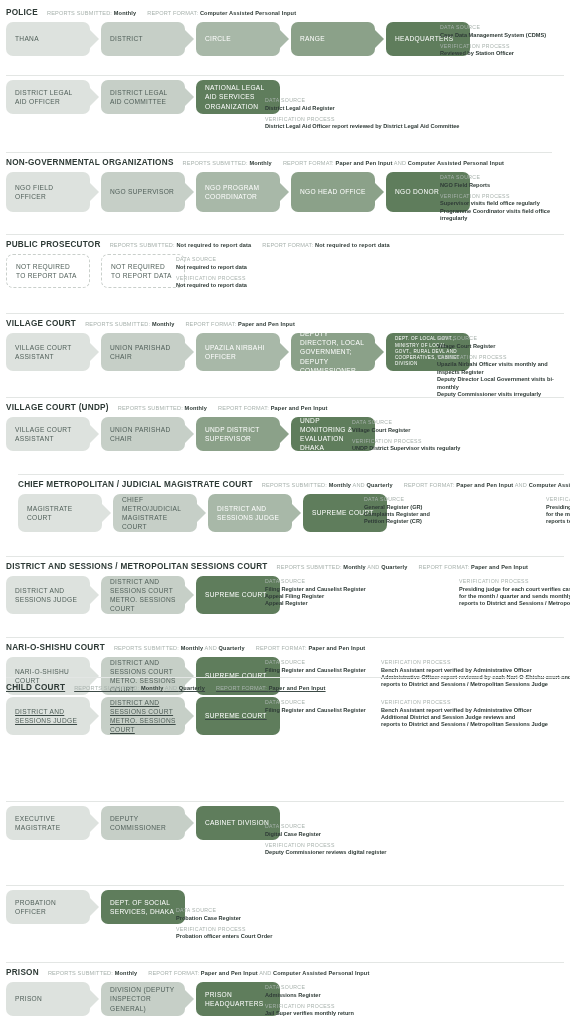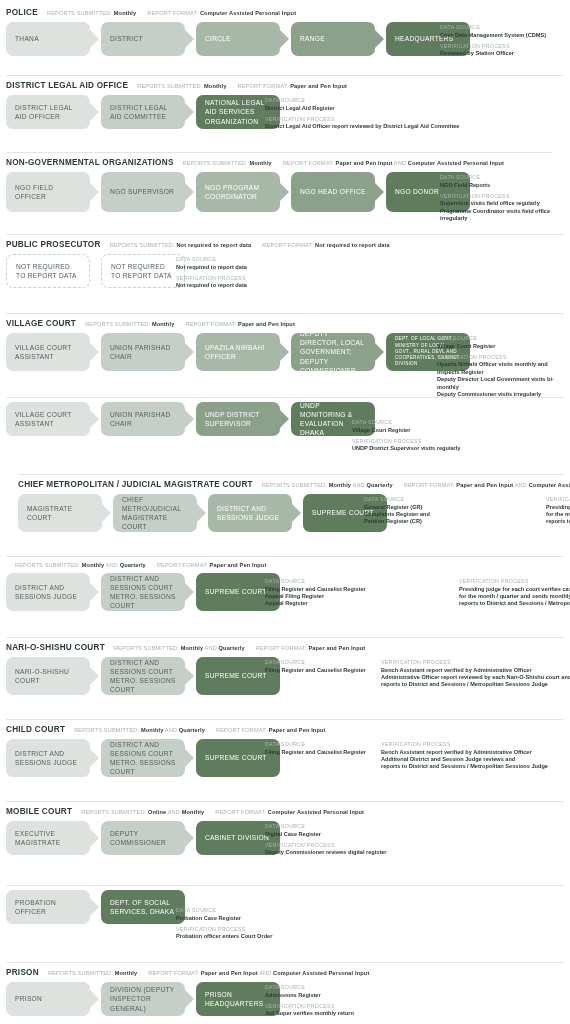--- a/index.html
+++ b/index.html
@@ -125,419 +125,413 @@
           </div>
           <div class="d-group">
             <div class="d-lab">VERIFICATION PROCESS</div>
             <div class="d-val">Reviewed by Station Officer</div>
           </div>
         </div>
       </div>
     </div>
     <div class="section" style="position: absolute; left: 0px; right: 0px; top: 75px;">
       <div class="sec-rule"></div>
-      <div class="hdr">
-        <span class="hdr-title">DISTRICT LEGAL AID OFFICE</span>
+      <div class="flow">
+        <div class="chain">
+          <div class="node s1 arrow" style="width: 84px; height: 34px;">
+            <span class="lbl">DISTRICT LEGAL AID OFFICER</span>
+          </div>
+          <div class="node s2 arrow" style="width: 84px; height: 34px;">
+            <span class="lbl">DISTRICT LEGAL AID COMMITTEE</span>
+          </div>
+          <div class="node s5" style="width: 84px; height: 34px;">
+            <span class="lbl">NATIONAL LEGAL AID SERVICES ORGANIZATION</span>
+          </div>
+        </div>
+      </div>
+      <div class="details" style="position: absolute; left: 265px; top: 21px;">
+        <div class="dcol">
+          <div class="d-group">
+            <div class="d-lab">DATA SOURCE</div>
+            <div class="d-val">District Legal Aid Register</div>
+          </div>
+          <div class="d-group">
+            <div class="d-lab">VERIFICATION PROCESS</div>
+            <div class="d-val">District Legal Aid Officer report reviewed by District Legal Aid Committee</div>
+          </div>
+        </div>
+      </div>
+    </div>
+    <div class="section" style="position: absolute; left: 0px; right: 12px; top: 152px;">
+      <div class="sec-rule"></div>
+      <div class="hdr">
+        <span class="hdr-title">NON-GOVERNMENTAL ORGANIZATIONS</span>
+        <span class="hdr-meta">
+          <span class="meta-block"><span class="meta-lab">REPORTS SUBMITTED: </span><span class="meta-val">Monthly</span></span>
+          <span class="meta-block"><span class="meta-lab">REPORT FORMAT: </span><span class="meta-val">Paper and Pen Input</span><span class="meta-and"> AND </span><span class="meta-val">Computer Assisted Personal Input</span></span>
+        </span>
+      </div>
+      <div class="flow">
+        <div class="chain">
+          <div class="node s1 arrow" style="width: 84px; height: 40px;">
+            <span class="lbl">NGO FIELD OFFICER</span>
+          </div>
+          <div class="node s2 arrow" style="width: 84px; height: 40px;">
+            <span class="lbl">NGO SUPERVISOR</span>
+          </div>
+          <div class="node s3 arrow" style="width: 84px; height: 40px;">
+            <span class="lbl">NGO PROGRAM COORDINATOR</span>
+          </div>
+          <div class="node s4 arrow" style="width: 84px; height: 40px;">
+            <span class="lbl">NGO HEAD OFFICE</span>
+          </div>
+          <div class="node s5" style="width: 84px; height: 40px;">
+            <span class="lbl">NGO DONOR</span>
+          </div>
+        </div>
+      </div>
+      <div class="details" style="position: absolute; left: 440px; top: 21px;">
+        <div class="dcol">
+          <div class="d-group">
+            <div class="d-lab">DATA SOURCE</div>
+            <div class="d-val">NGO Field Reports</div>
+          </div>
+          <div class="d-group">
+            <div class="d-lab">VERIFICATION PROCESS</div>
+            <div class="d-val">Supervisor visits field office regularly<br>Programme Coordinator visits field office irregularly</div>
+          </div>
+        </div>
+      </div>
+    </div>
+    <div class="section" style="position: absolute; left: 0px; right: 0px; top: 234px;">
+      <div class="sec-rule"></div>
+      <div class="hdr">
+        <span class="hdr-title">PUBLIC PROSECUTOR</span>
+        <span class="hdr-meta">
+          <span class="meta-block"><span class="meta-lab">REPORTS SUBMITTED: </span><span class="meta-val">Not required to report data</span></span>
+          <span class="meta-block"><span class="meta-lab">REPORT FORMAT: </span><span class="meta-val">Not required to report data</span></span>
+        </span>
+      </div>
+      <div class="flow">
+        <div class="chain">
+          <div class="node ghost arrow ghost-arrow" style="width: 84px; height: 34px;">
+            <span class="lbl">NOT REQUIRED TO REPORT DATA</span>
+          </div>
+          <div class="node ghost" style="width: 84px; height: 34px;">
+            <span class="lbl">NOT REQUIRED TO REPORT DATA</span>
+          </div>
+        </div>
+      </div>
+      <div class="details" style="position: absolute; left: 176px; top: 21px;">
+        <div class="dcol">
+          <div class="d-group">
+            <div class="d-lab">DATA SOURCE</div>
+            <div class="d-val">Not required to report data</div>
+          </div>
+          <div class="d-group">
+            <div class="d-lab">VERIFICATION PROCESS</div>
+            <div class="d-val">Not required to report data</div>
+          </div>
+        </div>
+      </div>
+    </div>
+    <div class="section" style="position: absolute; left: 0px; right: 0px; top: 313px;">
+      <div class="sec-rule"></div>
+      <div class="hdr">
+        <span class="hdr-title">VILLAGE COURT</span>
         <span class="hdr-meta">
           <span class="meta-block"><span class="meta-lab">REPORTS SUBMITTED: </span><span class="meta-val">Monthly</span></span>
           <span class="meta-block"><span class="meta-lab">REPORT FORMAT: </span><span class="meta-val">Paper and Pen Input</span></span>
         </span>
       </div>
       <div class="flow">
         <div class="chain">
+          <div class="node s1 arrow" style="width: 84px; height: 38px;">
+            <span class="lbl">VILLAGE COURT ASSISTANT</span>
+          </div>
+          <div class="node s2 arrow" style="width: 84px; height: 38px;">
+            <span class="lbl">UNION PARISHAD CHAIR</span>
+          </div>
+          <div class="node s3 arrow" style="width: 84px; height: 38px;">
+            <span class="lbl">UPAZILA NIRBAHI OFFICER</span>
+          </div>
+          <div class="node s4 arrow" style="width: 84px; height: 38px;">
+            <span class="lbl">DEPUTY DIRECTOR, LOCAL GOVERNMENT; DEPUTY COMMISSIONER</span>
+          </div>
+          <div class="node s5 tiny" style="width: 84px; height: 38px;">
+            <span class="lbl">DEPT. OF LOCAL GOVT., MINISTRY OF LOCAL GOVT., RURAL DEVL AND COOPERATIVES, CABINET DIVISION</span>
+          </div>
+        </div>
+      </div>
+      <div class="details" style="position: absolute; left: 437px; top: 21px;">
+        <div class="dcol">
+          <div class="d-group">
+            <div class="d-lab">DATA SOURCE</div>
+            <div class="d-val">Village Court Register</div>
+          </div>
+          <div class="d-group">
+            <div class="d-lab">VERIFICATION PROCESS</div>
+            <div class="d-val">Upazila Nirbahi Officer visits monthly and inspects Register<br>Deputy Director Local Government visits bi-monthly<br>Deputy Commissioner visits irregularly</div>
+          </div>
+        </div>
+      </div>
+    </div>
+    <div class="section" style="position: absolute; left: 0px; right: 0px; top: 397px;">
+      <div class="sec-rule"></div>
+      <div class="hdr">
+        <span class="hdr-title">VILLAGE COURT (UNDP)</span>
+        <span class="hdr-meta">
+          <span class="meta-block"><span class="meta-lab">REPORTS SUBMITTED: </span><span class="meta-val">Monthly</span></span>
+          <span class="meta-block"><span class="meta-lab">REPORT FORMAT: </span><span class="meta-val">Paper and Pen Input</span></span>
+        </span>
+      </div>
+      <div class="flow">
+        <div class="chain">
           <div class="node s1 arrow" style="width: 84px; height: 34px;">
-            <span class="lbl">DISTRICT LEGAL AID OFFICER</span>
+            <span class="lbl">VILLAGE COURT ASSISTANT</span>
           </div>
           <div class="node s2 arrow" style="width: 84px; height: 34px;">
-            <span class="lbl">DISTRICT LEGAL AID COMMITTEE</span>
+            <span class="lbl">UNION PARISHAD CHAIR</span>
+          </div>
+          <div class="node s4 arrow" style="width: 84px; height: 34px;">
+            <span class="lbl">UNDP DISTRICT SUPERVISOR</span>
           </div>
           <div class="node s5" style="width: 84px; height: 34px;">
-            <span class="lbl">NATIONAL LEGAL AID SERVICES ORGANIZATION</span>
+            <span class="lbl">UNDP MONITORING &amp; EVALUATION DHAKA</span>
+          </div>
+        </div>
+      </div>
+      <div class="details" style="position: absolute; left: 352px; top: 21px;">
+        <div class="dcol">
+          <div class="d-group">
+            <div class="d-lab">DATA SOURCE</div>
+            <div class="d-val">Village Court Register</div>
+          </div>
+          <div class="d-group">
+            <div class="d-lab">VERIFICATION PROCESS</div>
+            <div class="d-val">UNDP District Supervisor visits regularly</div>
+          </div>
+        </div>
+      </div>
+    </div>
+    <div class="section" style="position: absolute; left: 12px; right: 0px; top: 474px;">
+      <div class="sec-rule"></div>
+      <div class="hdr">
+        <span class="hdr-title">CHIEF METROPOLITAN / JUDICIAL MAGISTRATE COURT</span>
+        <span class="hdr-meta">
+          <span class="meta-block"><span class="meta-lab">REPORTS SUBMITTED: </span><span class="meta-val">Monthly</span><span class="meta-and"> AND </span><span class="meta-val">Quarterly</span></span>
+          <span class="meta-block"><span class="meta-lab">REPORT FORMAT: </span><span class="meta-val">Paper and Pen Input</span><span class="meta-and"> AND </span><span class="meta-val">Computer Assisted Personal Input</span></span>
+        </span>
+      </div>
+      <div class="flow">
+        <div class="chain">
+          <div class="node s1 arrow" style="width: 84px; height: 38px;">
+            <span class="lbl">MAGISTRATE COURT</span>
+          </div>
+          <div class="node s2 arrow" style="width: 84px; height: 38px;">
+            <span class="lbl">CHIEF METRO/JUDICIAL MAGISTRATE COURT</span>
+          </div>
+          <div class="node s3 arrow" style="width: 84px; height: 38px;">
+            <span class="lbl">DISTRICT AND SESSIONS JUDGE</span>
+          </div>
+          <div class="node s5" style="width: 84px; height: 38px;">
+            <span class="lbl">SUPREME COURT</span>
+          </div>
+        </div>
+      </div>
+      <div class="details" style="position: absolute; left: 352px; top: 21px;">
+        <div class="dcol" style="width: 168px;">
+          <div class="d-group">
+            <div class="d-lab">DATA SOURCE</div>
+            <div class="d-val">General Register (GR)<br>Complaints Register and<br>Petition Register (CR)</div>
+          </div>
+        </div>
+        <div class="dcol" style="width: 220px;">
+          <div class="d-group">
+            <div class="d-lab">VERIFICATION PROCESS</div>
+            <div class="d-val">Presiding magistrate for each court verifies case figures<br>for the month / quarter and sends monthly / quarterly<br>reports to Chief Metropolitan / Judicial Magistrate Court</div>
+          </div>
+        </div>
+      </div>
+    </div>
+    <div class="section" style="position: absolute; left: 0px; right: 0px; top: 556px;">
+      <div class="sec-rule"></div>
+      <div class="hdr">
+        <span class="hdr-title">DISTRICT AND SESSIONS / METROPOLITAN SESSIONS COURT</span>
+        <span class="hdr-meta">
+          <span class="meta-block"><span class="meta-lab">REPORTS SUBMITTED: </span><span class="meta-val">Monthly</span><span class="meta-and"> AND </span><span class="meta-val">Quarterly</span></span>
+          <span class="meta-block"><span class="meta-lab">REPORT FORMAT: </span><span class="meta-val">Paper and Pen Input</span></span>
+        </span>
+      </div>
+      <div class="flow">
+        <div class="chain">
+          <div class="node s1 arrow" style="width: 84px; height: 38px;">
+            <span class="lbl">DISTRICT AND SESSIONS JUDGE</span>
+          </div>
+          <div class="node s2 arrow" style="width: 84px; height: 38px;">
+            <span class="lbl">DISTRICT AND SESSIONS COURT METRO. SESSIONS COURT</span>
+          </div>
+          <div class="node s5" style="width: 84px; height: 38px;">
+            <span class="lbl">SUPREME COURT</span>
           </div>
         </div>
       </div>
       <div class="details" style="position: absolute; left: 265px; top: 21px;">
-        <div class="dcol">
-          <div class="d-group">
-            <div class="d-lab">DATA SOURCE</div>
-            <div class="d-val">District Legal Aid Register</div>
-          </div>
-          <div class="d-group">
-            <div class="d-lab">VERIFICATION PROCESS</div>
-            <div class="d-val">District Legal Aid Officer report reviewed by District Legal Aid Committee</div>
-          </div>
-        </div>
-      </div>
-    </div>
-    <div class="section" style="position: absolute; left: 0px; right: 12px; top: 152px;">
-      <div class="sec-rule"></div>
-      <div class="hdr">
-        <span class="hdr-title">NON-GOVERNMENTAL ORGANIZATIONS</span>
+        <div class="dcol" style="width: 180px;">
+          <div class="d-group">
+            <div class="d-lab">DATA SOURCE</div>
+            <div class="d-val">Filing Register and Causelist Register<br>Appeal Filing Register<br>Appeal Register</div>
+          </div>
+        </div>
+        <div class="dcol" style="width: 240px;">
+          <div class="d-group">
+            <div class="d-lab">VERIFICATION PROCESS</div>
+            <div class="d-val">Presiding judge for each court verifies case figures<br>for the month / quarter and sends monthly / quarterly<br>reports to District and Sessions / Metropolitan Sessions Judge</div>
+          </div>
+        </div>
+      </div>
+    </div>
+    <div class="section" style="position: absolute; left: 0px; right: 0px; top: 637px;">
+      <div class="sec-rule"></div>
+      <div class="hdr">
+        <span class="hdr-title">NARI-O-SHISHU COURT</span>
+        <span class="hdr-meta">
+          <span class="meta-block"><span class="meta-lab">REPORTS SUBMITTED: </span><span class="meta-val">Monthly</span><span class="meta-and"> AND </span><span class="meta-val">Quarterly</span></span>
+          <span class="meta-block"><span class="meta-lab">REPORT FORMAT: </span><span class="meta-val">Paper and Pen Input</span></span>
+        </span>
+      </div>
+      <div class="flow">
+        <div class="chain">
+          <div class="node s1 arrow" style="width: 84px; height: 38px;">
+            <span class="lbl">NARI-O-SHISHU COURT</span>
+          </div>
+          <div class="node s2 arrow" style="width: 84px; height: 38px;">
+            <span class="lbl">DISTRICT AND SESSIONS COURT METRO. SESSIONS COURT</span>
+          </div>
+          <div class="node s5" style="width: 84px; height: 38px;">
+            <span class="lbl">SUPREME COURT</span>
+          </div>
+        </div>
+      </div>
+      <div class="details" style="position: absolute; left: 265px; top: 21px;">
+        <div class="dcol" style="width: 102px;">
+          <div class="d-group">
+            <div class="d-lab">DATA SOURCE</div>
+            <div class="d-val">Filing Register and Causelist Register</div>
+          </div>
+        </div>
+        <div class="dcol" style="width: 260px;">
+          <div class="d-group">
+            <div class="d-lab">VERIFICATION PROCESS</div>
+            <div class="d-val">Bench Assistant report verified by Administrative Officer<br>Administrative Officer report reviewed by each Nari-O-Shishu court and<br>reports to District and Sessions / Metropolitan Sessions Judge</div>
+          </div>
+        </div>
+      </div>
+    </div>
+    <div class="section" style="position: absolute; left: 0px; right: 0px; top: 677px; text-decoration: underline;">
+      <div class="sec-rule"></div>
+      <div class="hdr">
+        <span class="hdr-title">CHILD COURT</span>
+        <span class="hdr-meta">
+          <span class="meta-block"><span class="meta-lab">REPORTS SUBMITTED: </span><span class="meta-val">Monthly</span><span class="meta-and"> AND </span><span class="meta-val">Quarterly</span></span>
+          <span class="meta-block"><span class="meta-lab">REPORT FORMAT: </span><span class="meta-val">Paper and Pen Input</span></span>
+        </span>
+      </div>
+      <div class="flow">
+        <div class="chain">
+          <div class="node s1 arrow" style="width: 84px; height: 38px;">
+            <span class="lbl">DISTRICT AND SESSIONS JUDGE</span>
+          </div>
+          <div class="node s2 arrow" style="width: 84px; height: 38px;">
+            <span class="lbl">DISTRICT AND SESSIONS COURT METRO. SESSIONS COURT</span>
+          </div>
+          <div class="node s5" style="width: 84px; height: 38px;">
+            <span class="lbl">SUPREME COURT</span>
+          </div>
+        </div>
+      </div>
+      <div class="details" style="position: absolute; left: 265px; top: 21px;">
+        <div class="dcol" style="width: 102px;">
+          <div class="d-group">
+            <div class="d-lab">DATA SOURCE</div>
+            <div class="d-val">Filing Register and Causelist Register</div>
+          </div>
+        </div>
+        <div class="dcol" style="width: 260px;">
+          <div class="d-group">
+            <div class="d-lab">VERIFICATION PROCESS</div>
+            <div class="d-val">Bench Assistant report verified by Administrative Officer<br>Additional District and Session Judge reviews and<br>reports to District and Sessions / Metropolitan Sessions Judge</div>
+          </div>
+        </div>
+      </div>
+    </div>
+    <div class="section" style="position: absolute; left: 0px; right: 0px; top: 801px;">
+      <div class="sec-rule"></div>
+      <div class="flow">
+        <div class="chain">
+          <div class="node s1 arrow" style="width: 84px; height: 34px;">
+            <span class="lbl">EXECUTIVE MAGISTRATE</span>
+          </div>
+          <div class="node s2 arrow" style="width: 84px; height: 34px;">
+            <span class="lbl">DEPUTY COMMISSIONER</span>
+          </div>
+          <div class="node s5" style="width: 84px; height: 34px;">
+            <span class="lbl">CABINET DIVISION</span>
+          </div>
+        </div>
+      </div>
+      <div class="details" style="position: absolute; left: 265px; top: 21px;">
+        <div class="dcol">
+          <div class="d-group">
+            <div class="d-lab">DATA SOURCE</div>
+            <div class="d-val">Digital Case Register</div>
+          </div>
+          <div class="d-group">
+            <div class="d-lab">VERIFICATION PROCESS</div>
+            <div class="d-val">Deputy Commissioner reviews digital register</div>
+          </div>
+        </div>
+      </div>
+    </div>
+    <div class="section" style="position: absolute; left: 0px; right: 0px; top: 885px;">
+      <div class="sec-rule"></div>
+      <div class="flow">
+        <div class="chain">
+          <div class="node s1 arrow" style="width: 84px; height: 34px;">
+            <span class="lbl">PROBATION OFFICER</span>
+          </div>
+          <div class="node s5" style="width: 84px; height: 34px;">
+            <span class="lbl">DEPT. OF SOCIAL SERVICES, DHAKA</span>
+          </div>
+        </div>
+      </div>
+      <div class="details" style="position: absolute; left: 176px; top: 21px;">
+        <div class="dcol">
+          <div class="d-group">
+            <div class="d-lab">DATA SOURCE</div>
+            <div class="d-val">Probation Case Register</div>
+          </div>
+          <div class="d-group">
+            <div class="d-lab">VERIFICATION PROCESS</div>
+            <div class="d-val">Probation officer enters Court Order</div>
+          </div>
+        </div>
+      </div>
+    </div>
+    <div class="section" style="position: absolute; left: 0px; right: 0px; top: 962px;">
+      <div class="sec-rule"></div>
+      <div class="hdr">
+        <span class="hdr-title">PRISON</span>
         <span class="hdr-meta">
           <span class="meta-block"><span class="meta-lab">REPORTS SUBMITTED: </span><span class="meta-val">Monthly</span></span>
           <span class="meta-block"><span class="meta-lab">REPORT FORMAT: </span><span class="meta-val">Paper and Pen Input</span><span class="meta-and"> AND </span><span class="meta-val">Computer Assisted Personal Input</span></span>
         </span>
       </div>
       <div class="flow">
         <div class="chain">
-          <div class="node s1 arrow" style="width: 84px; height: 40px;">
-            <span class="lbl">NGO FIELD OFFICER</span>
-          </div>
-          <div class="node s2 arrow" style="width: 84px; height: 40px;">
-            <span class="lbl">NGO SUPERVISOR</span>
-          </div>
-          <div class="node s3 arrow" style="width: 84px; height: 40px;">
-            <span class="lbl">NGO PROGRAM COORDINATOR</span>
-          </div>
-          <div class="node s4 arrow" style="width: 84px; height: 40px;">
-            <span class="lbl">NGO HEAD OFFICE</span>
-          </div>
-          <div class="node s5" style="width: 84px; height: 40px;">
-            <span class="lbl">NGO DONOR</span>
-          </div>
-        </div>
-      </div>
-      <div class="details" style="position: absolute; left: 440px; top: 21px;">
-        <div class="dcol">
-          <div class="d-group">
-            <div class="d-lab">DATA SOURCE</div>
-            <div class="d-val">NGO Field Reports</div>
-          </div>
-          <div class="d-group">
-            <div class="d-lab">VERIFICATION PROCESS</div>
-            <div class="d-val">Supervisor visits field office regularly<br>Programme Coordinator visits field office irregularly</div>
-          </div>
-        </div>
-      </div>
-    </div>
-    <div class="section" style="position: absolute; left: 0px; right: 0px; top: 234px;">
-      <div class="sec-rule"></div>
-      <div class="hdr">
-        <span class="hdr-title">PUBLIC PROSECUTOR</span>
-        <span class="hdr-meta">
-          <span class="meta-block"><span class="meta-lab">REPORTS SUBMITTED: </span><span class="meta-val">Not required to report data</span></span>
-          <span class="meta-block"><span class="meta-lab">REPORT FORMAT: </span><span class="meta-val">Not required to report data</span></span>
-        </span>
-      </div>
-      <div class="flow">
-        <div class="chain">
-          <div class="node ghost arrow ghost-arrow" style="width: 84px; height: 34px;">
-            <span class="lbl">NOT REQUIRED TO REPORT DATA</span>
-          </div>
-          <div class="node ghost" style="width: 84px; height: 34px;">
-            <span class="lbl">NOT REQUIRED TO REPORT DATA</span>
-          </div>
-        </div>
-      </div>
-      <div class="details" style="position: absolute; left: 176px; top: 21px;">
-        <div class="dcol">
-          <div class="d-group">
-            <div class="d-lab">DATA SOURCE</div>
-            <div class="d-val">Not required to report data</div>
-          </div>
-          <div class="d-group">
-            <div class="d-lab">VERIFICATION PROCESS</div>
-            <div class="d-val">Not required to report data</div>
-          </div>
-        </div>
-      </div>
-    </div>
-    <div class="section" style="position: absolute; left: 0px; right: 0px; top: 313px;">
-      <div class="sec-rule"></div>
-      <div class="hdr">
-        <span class="hdr-title">VILLAGE COURT</span>
-        <span class="hdr-meta">
-          <span class="meta-block"><span class="meta-lab">REPORTS SUBMITTED: </span><span class="meta-val">Monthly</span></span>
-          <span class="meta-block"><span class="meta-lab">REPORT FORMAT: </span><span class="meta-val">Paper and Pen Input</span></span>
-        </span>
-      </div>
-      <div class="flow">
-        <div class="chain">
-          <div class="node s1 arrow" style="width: 84px; height: 38px;">
-            <span class="lbl">VILLAGE COURT ASSISTANT</span>
-          </div>
-          <div class="node s2 arrow" style="width: 84px; height: 38px;">
-            <span class="lbl">UNION PARISHAD CHAIR</span>
-          </div>
-          <div class="node s3 arrow" style="width: 84px; height: 38px;">
-            <span class="lbl">UPAZILA NIRBAHI OFFICER</span>
-          </div>
-          <div class="node s4 arrow" style="width: 84px; height: 38px;">
-            <span class="lbl">DEPUTY DIRECTOR, LOCAL GOVERNMENT; DEPUTY COMMISSIONER</span>
-          </div>
-          <div class="node s5 tiny" style="width: 84px; height: 38px;">
-            <span class="lbl">DEPT. OF LOCAL GOVT., MINISTRY OF LOCAL GOVT., RURAL DEVL AND COOPERATIVES, CABINET DIVISION</span>
-          </div>
-        </div>
-      </div>
-      <div class="details" style="position: absolute; left: 437px; top: 21px;">
-        <div class="dcol">
-          <div class="d-group">
-            <div class="d-lab">DATA SOURCE</div>
-            <div class="d-val">Village Court Register</div>
-          </div>
-          <div class="d-group">
-            <div class="d-lab">VERIFICATION PROCESS</div>
-            <div class="d-val">Upazila Nirbahi Officer visits monthly and inspects Register<br>Deputy Director Local Government visits bi-monthly<br>Deputy Commissioner visits irregularly</div>
-          </div>
-        </div>
-      </div>
-    </div>
-    <div class="section" style="position: absolute; left: 0px; right: 0px; top: 397px;">
-      <div class="sec-rule"></div>
-      <div class="flow">
-        <div class="chain">
-          <div class="node s1 arrow" style="width: 84px; height: 34px;">
-            <span class="lbl">VILLAGE COURT ASSISTANT</span>
-          </div>
-          <div class="node s2 arrow" style="width: 84px; height: 34px;">
-            <span class="lbl">UNION PARISHAD CHAIR</span>
-          </div>
-          <div class="node s4 arrow" style="width: 84px; height: 34px;">
-            <span class="lbl">UNDP DISTRICT SUPERVISOR</span>
-          </div>
-          <div class="node s5" style="width: 84px; height: 34px;">
-            <span class="lbl">UNDP MONITORING &amp; EVALUATION DHAKA</span>
-          </div>
-        </div>
-      </div>
-      <div class="details" style="position: absolute; left: 352px; top: 21px;">
-        <div class="dcol">
-          <div class="d-group">
-            <div class="d-lab">DATA SOURCE</div>
-            <div class="d-val">Village Court Register</div>
-          </div>
-          <div class="d-group">
-            <div class="d-lab">VERIFICATION PROCESS</div>
-            <div class="d-val">UNDP District Supervisor visits regularly</div>
-          </div>
-        </div>
-      </div>
-    </div>
-    <div class="section" style="position: absolute; left: 12px; right: 0px; top: 474px;">
-      <div class="sec-rule"></div>
-      <div class="hdr">
-        <span class="hdr-title">CHIEF METROPOLITAN / JUDICIAL MAGISTRATE COURT</span>
-        <span class="hdr-meta">
-          <span class="meta-block"><span class="meta-lab">REPORTS SUBMITTED: </span><span class="meta-val">Monthly</span><span class="meta-and"> AND </span><span class="meta-val">Quarterly</span></span>
-          <span class="meta-block"><span class="meta-lab">REPORT FORMAT: </span><span class="meta-val">Paper and Pen Input</span><span class="meta-and"> AND </span><span class="meta-val">Computer Assisted Personal Input</span></span>
-        </span>
-      </div>
-      <div class="flow">
-        <div class="chain">
-          <div class="node s1 arrow" style="width: 84px; height: 38px;">
-            <span class="lbl">MAGISTRATE COURT</span>
-          </div>
-          <div class="node s2 arrow" style="width: 84px; height: 38px;">
-            <span class="lbl">CHIEF METRO/JUDICIAL MAGISTRATE COURT</span>
-          </div>
-          <div class="node s3 arrow" style="width: 84px; height: 38px;">
-            <span class="lbl">DISTRICT AND SESSIONS JUDGE</span>
-          </div>
-          <div class="node s5" style="width: 84px; height: 38px;">
-            <span class="lbl">SUPREME COURT</span>
-          </div>
-        </div>
-      </div>
-      <div class="details" style="position: absolute; left: 352px; top: 21px;">
-        <div class="dcol" style="width: 168px;">
-          <div class="d-group">
-            <div class="d-lab">DATA SOURCE</div>
-            <div class="d-val">General Register (GR)<br>Complaints Register and<br>Petition Register (CR)</div>
-          </div>
-        </div>
-        <div class="dcol" style="width: 220px;">
-          <div class="d-group">
-            <div class="d-lab">VERIFICATION PROCESS</div>
-            <div class="d-val">Presiding magistrate for each court verifies case figures<br>for the month / quarter and sends monthly / quarterly<br>reports to Chief Metropolitan / Judicial Magistrate Court</div>
-          </div>
-        </div>
-      </div>
-    </div>
-    <div class="section" style="position: absolute; left: 0px; right: 0px; top: 556px;">
-      <div class="sec-rule"></div>
-      <div class="hdr">
-        <span class="hdr-meta">
-          <span class="meta-block"><span class="meta-lab">REPORTS SUBMITTED: </span><span class="meta-val">Monthly</span><span class="meta-and"> AND </span><span class="meta-val">Quarterly</span></span>
-          <span class="meta-block"><span class="meta-lab">REPORT FORMAT: </span><span class="meta-val">Paper and Pen Input</span></span>
-        </span>
-      </div>
-      <div class="flow">
-        <div class="chain">
-          <div class="node s1 arrow" style="width: 84px; height: 38px;">
-            <span class="lbl">DISTRICT AND SESSIONS JUDGE</span>
-          </div>
-          <div class="node s2 arrow" style="width: 84px; height: 38px;">
-            <span class="lbl">DISTRICT AND SESSIONS COURT METRO. SESSIONS COURT</span>
-          </div>
-          <div class="node s5" style="width: 84px; height: 38px;">
-            <span class="lbl">SUPREME COURT</span>
-          </div>
-        </div>
-      </div>
-      <div class="details" style="position: absolute; left: 265px; top: 21px;">
-        <div class="dcol" style="width: 180px;">
-          <div class="d-group">
-            <div class="d-lab">DATA SOURCE</div>
-            <div class="d-val">Filing Register and Causelist Register<br>Appeal Filing Register<br>Appeal Register</div>
-          </div>
-        </div>
-        <div class="dcol" style="width: 240px;">
-          <div class="d-group">
-            <div class="d-lab">VERIFICATION PROCESS</div>
-            <div class="d-val">Presiding judge for each court verifies case figures<br>for the month / quarter and sends monthly / quarterly<br>reports to District and Sessions / Metropolitan Sessions Judge</div>
-          </div>
-        </div>
-      </div>
-    </div>
-    <div class="section" style="position: absolute; left: 0px; right: 0px; top: 637px;">
-      <div class="sec-rule"></div>
-      <div class="hdr">
-        <span class="hdr-title">NARI-O-SHISHU COURT</span>
-        <span class="hdr-meta">
-          <span class="meta-block"><span class="meta-lab">REPORTS SUBMITTED: </span><span class="meta-val">Monthly</span><span class="meta-and"> AND </span><span class="meta-val">Quarterly</span></span>
-          <span class="meta-block"><span class="meta-lab">REPORT FORMAT: </span><span class="meta-val">Paper and Pen Input</span></span>
-        </span>
-      </div>
-      <div class="flow">
-        <div class="chain">
-          <div class="node s1 arrow" style="width: 84px; height: 38px;">
-            <span class="lbl">NARI-O-SHISHU COURT</span>
-          </div>
-          <div class="node s2 arrow" style="width: 84px; height: 38px;">
-            <span class="lbl">DISTRICT AND SESSIONS COURT METRO. SESSIONS COURT</span>
-          </div>
-          <div class="node s5" style="width: 84px; height: 38px;">
-            <span class="lbl">SUPREME COURT</span>
-          </div>
-        </div>
-      </div>
-      <div class="details" style="position: absolute; left: 265px; top: 21px;">
-        <div class="dcol" style="width: 102px;">
-          <div class="d-group">
-            <div class="d-lab">DATA SOURCE</div>
-            <div class="d-val">Filing Register and Causelist Register</div>
-          </div>
-        </div>
-        <div class="dcol" style="width: 260px;">
-          <div class="d-group">
-            <div class="d-lab">VERIFICATION PROCESS</div>
-            <div class="d-val">Bench Assistant report verified by Administrative Officer<br>Administrative Officer report reviewed by each Nari-O-Shishu court and<br>reports to District and Sessions / Metropolitan Sessions Judge</div>
-          </div>
-        </div>
-      </div>
-    </div>
-    <div class="section" style="position: absolute; left: 0px; right: 0px; top: 719px;">
-      <div class="sec-rule"></div>
-      <div class="hdr">
-        <span class="hdr-title">CHILD COURT</span>
-        <span class="hdr-meta">
-          <span class="meta-block"><span class="meta-lab">REPORTS SUBMITTED: </span><span class="meta-val">Monthly</span><span class="meta-and"> AND </span><span class="meta-val">Quarterly</span></span>
-          <span class="meta-block"><span class="meta-lab">REPORT FORMAT: </span><span class="meta-val">Paper and Pen Input</span></span>
-        </span>
-      </div>
-      <div class="flow">
-        <div class="chain">
-          <div class="node s1 arrow" style="width: 84px; height: 38px;">
-            <span class="lbl">DISTRICT AND SESSIONS JUDGE</span>
-          </div>
-          <div class="node s2 arrow" style="width: 84px; height: 38px;">
-            <span class="lbl">DISTRICT AND SESSIONS COURT METRO. SESSIONS COURT</span>
-          </div>
-          <div class="node s5" style="width: 84px; height: 38px;">
-            <span class="lbl">SUPREME COURT</span>
-          </div>
-        </div>
-      </div>
-      <div class="details" style="position: absolute; left: 265px; top: 21px;">
-        <div class="dcol" style="width: 102px;">
-          <div class="d-group">
-            <div class="d-lab">DATA SOURCE</div>
-            <div class="d-val">Filing Register and Causelist Register</div>
-          </div>
-        </div>
-        <div class="dcol" style="width: 260px;">
-          <div class="d-group">
-            <div class="d-lab">VERIFICATION PROCESS</div>
-            <div class="d-val">Bench Assistant report verified by Administrative Officer<br>Additional District and Session Judge reviews and<br>reports to District and Sessions / Metropolitan Sessions Judge</div>
-          </div>
-        </div>
-      </div>
-    </div>
-    <div class="section" style="position: absolute; left: 0px; right: 0px; top: 801px;">
-      <div class="sec-rule"></div>
-      <div class="hdr">
-        <span class="hdr-title">MOBILE COURT</span>
-        <span class="hdr-meta">
-          <span class="meta-block"><span class="meta-lab">REPORTS SUBMITTED: </span><span class="meta-val">Online</span><span class="meta-and"> AND </span><span class="meta-val">Monthly</span></span>
-          <span class="meta-block"><span class="meta-lab">REPORT FORMAT: </span><span class="meta-val">Computer Assisted Personal Input</span></span>
-        </span>
-      </div>
-      <div class="flow">
-        <div class="chain">
-          <div class="node s1 arrow" style="width: 84px; height: 34px;">
-            <span class="lbl">EXECUTIVE MAGISTRATE</span>
-          </div>
-          <div class="node s2 arrow" style="width: 84px; height: 34px;">
-            <span class="lbl">DEPUTY COMMISSIONER</span>
-          </div>
-          <div class="node s5" style="width: 84px; height: 34px;">
-            <span class="lbl">CABINET DIVISION</span>
-          </div>
-        </div>
-      </div>
-      <div class="details" style="position: absolute; left: 265px; top: 21px;">
-        <div class="dcol">
-          <div class="d-group">
-            <div class="d-lab">DATA SOURCE</div>
-            <div class="d-val">Digital Case Register</div>
-          </div>
-          <div class="d-group">
-            <div class="d-lab">VERIFICATION PROCESS</div>
-            <div class="d-val">Deputy Commissioner reviews digital register</div>
-          </div>
-        </div>
-      </div>
-    </div>
-    <div class="section" style="position: absolute; left: 0px; right: 0px; top: 885px;">
-      <div class="sec-rule"></div>
-      <div class="flow">
-        <div class="chain">
-          <div class="node s1 arrow" style="width: 84px; height: 34px;">
-            <span class="lbl">PROBATION OFFICER</span>
-          </div>
-          <div class="node s5" style="width: 84px; height: 34px;">
-            <span class="lbl">DEPT. OF SOCIAL SERVICES, DHAKA</span>
-          </div>
-        </div>
-      </div>
-      <div class="details" style="position: absolute; left: 176px; top: 21px;">
-        <div class="dcol">
-          <div class="d-group">
-            <div class="d-lab">DATA SOURCE</div>
-            <div class="d-val">Probation Case Register</div>
-          </div>
-          <div class="d-group">
-            <div class="d-lab">VERIFICATION PROCESS</div>
-            <div class="d-val">Probation officer enters Court Order</div>
-          </div>
-        </div>
-      </div>
-    </div>
-    <div class="section" style="position: absolute; left: 0px; right: 0px; top: 962px;">
-      <div class="sec-rule"></div>
-      <div class="hdr">
-        <span class="hdr-title">PRISON</span>
-        <span class="hdr-meta">
-          <span class="meta-block"><span class="meta-lab">REPORTS SUBMITTED: </span><span class="meta-val">Monthly</span></span>
-          <span class="meta-block"><span class="meta-lab">REPORT FORMAT: </span><span class="meta-val">Paper and Pen Input</span><span class="meta-and"> AND </span><span class="meta-val">Computer Assisted Personal Input</span></span>
-        </span>
-      </div>
-      <div class="flow">
-        <div class="chain">
           <div class="node s1 arrow" style="width: 84px; height: 34px;">
             <span class="lbl">PRISON</span>
           </div>
           <div class="node s2 arrow" style="width: 84px; height: 34px;">
             <span class="lbl">DIVISION (DEPUTY INSPECTOR GENERAL)</span>
           </div>
           <div class="node s5" style="width: 84px; height: 34px;">
             <span class="lbl">PRISON HEADQUARTERS</span>
           </div>
         </div>

